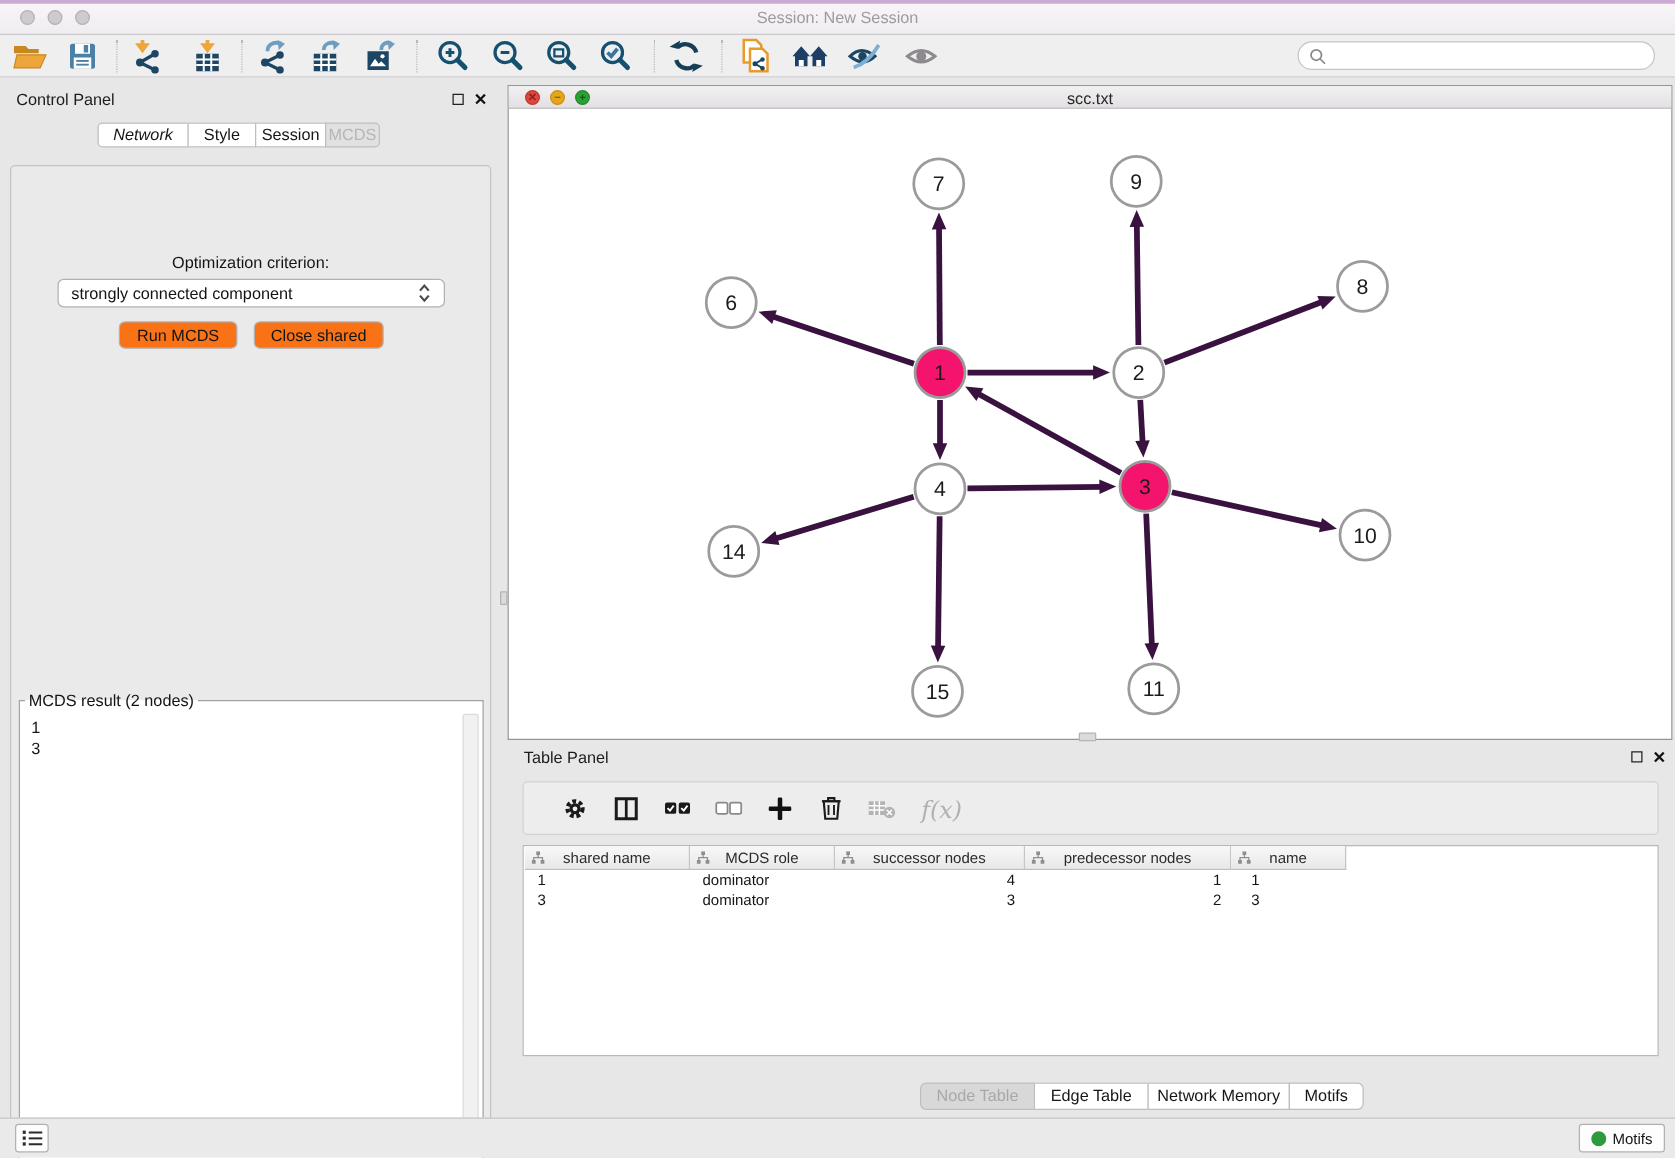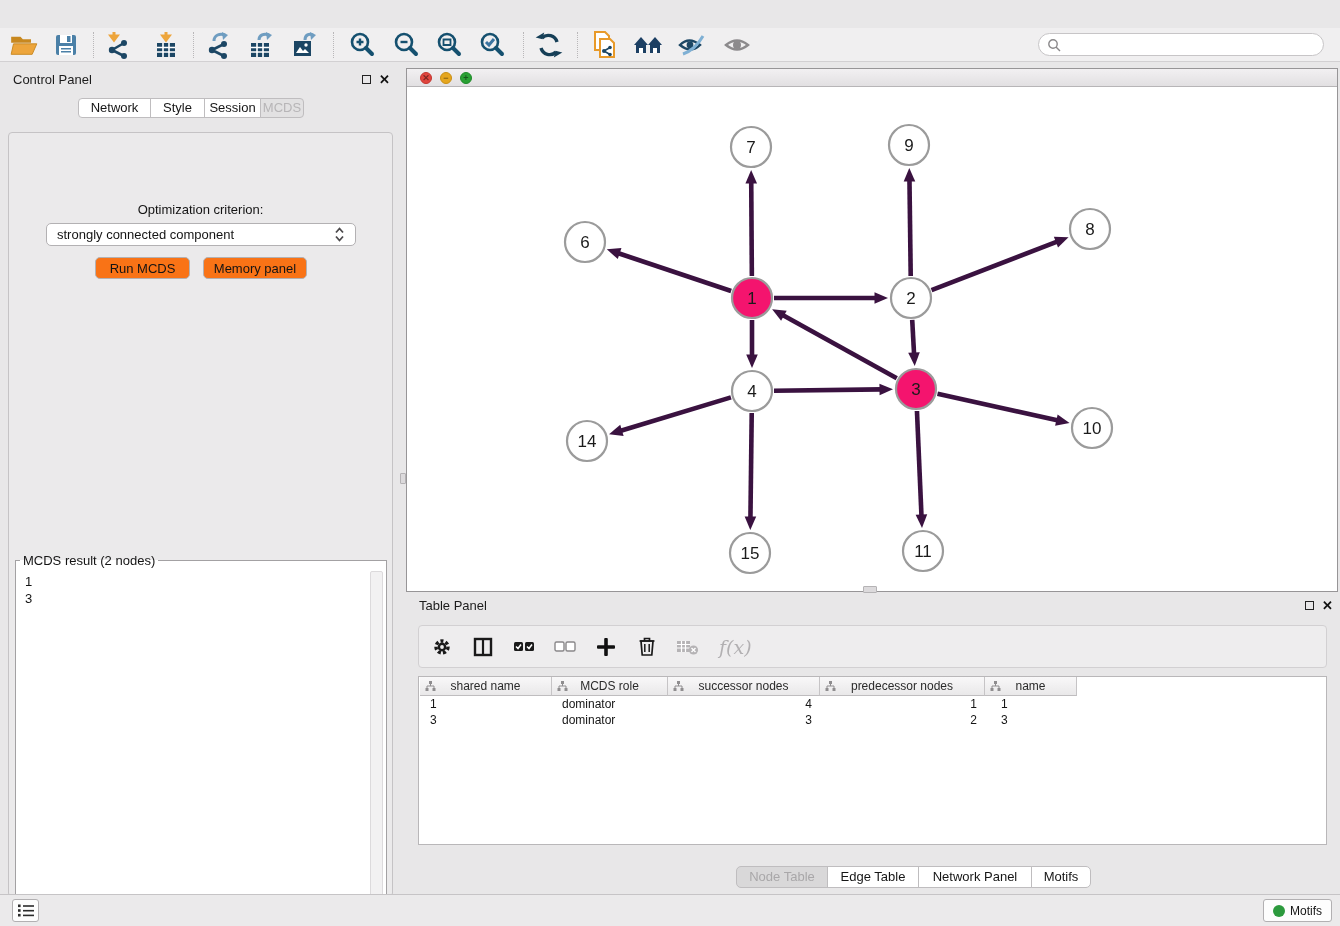--- a/index.html
+++ b/index.html
@@ -73,21 +73,21 @@
     font-size:9px; line-height:11px; text-align:center; color:rgba(0,0,0,.45); font-weight:bold; }
   #net-titlebar .title { position:absolute; left:0; right:0; top:2px; text-align:center; font-size:13px; color:#262626; }
   #graph-svg { position:absolute; left:0; top:18px; }
   #h-splitter-handle { position:absolute; left:863px; top:586px; width:14px; height:7px;
     background:#dcdadc; border:1px solid #b5b3b5; border-radius:1px; }
 
   
   #table-panel { position:absolute; left:406px; top:594px; width:932px; height:296px; }
   #tp-toolbar { position:absolute; left:12px; top:31px; width:909px; height:43px;
     background:#eeedee; border:1px solid #d2d0d2; border-radius:4px;
-    display:flex; align-items:center; padding-left:10px; gap:15px; }
+    display:flex; align-items:center; padding-left:28px; gap:15px; }
   .tp-ibtn { background:none; border:none; width:26px; height:30px; display:flex; align-items:center; justify-content:center; padding:0; }
   #tp-table { position:absolute; left:12px; top:82px; width:909px; height:169px;
     background:#fff; border:1px solid #b9b7b9; }
   #t-header { position:absolute; left:1px; top:0; height:19px; display:flex; }
   .th { position:relative; height:19px; background:linear-gradient(#f9f8f9,#e9e8e9);
     border-right:1px solid #c6c4c6; border-bottom:1px solid #bfbdbf;
     display:flex; align-items:center; justify-content:center; font-size:12px; color:#2b2b2b; }
   .th svg { position:absolute; left:5px; top:4px; }
   #t-rows { position:absolute; left:1px; top:19px; right:1px; }
   .tr { display:flex; height:16px; }
@@ -108,20 +108,27 @@
   #memory-btn { position:absolute; right:8px; top:4px; height:23px; background:#fdfdfd;
     border:1px solid #b2b0b2; border-radius:3px; font-size:12px; color:#141414;
     display:flex; align-items:center; gap:5px; padding:0 9px; font-family:"Liberation Sans",sans-serif; }
   #memory-btn .dot { width:12px; height:12px; border-radius:50%; background:#2c9a3d; }
 </style>
 </head>
 <body>
 
 <div id="app">
 
+  <div id="titlebar">
+    <div class="accent"></div>
+    <span class="tl-dot" style="left:16px"></span>
+    <span class="tl-dot" style="left:38px"></span>
+    <span class="tl-dot" style="left:60px"></span>
+    <div class="title">Session: New Session</div>
+  </div>
 
   <div id="toolbar">
     <button class="tbtn" style="left:6px">
       <svg width="28" height="24" viewBox="0 0 24 20">
         <path d="M1 3h8l2 2h7v3H1z" fill="#c8881f"></path>
           <path d="M3 9h20l-4 9H1z" fill="#eda53c" stroke="#c8881f" stroke-width="0.8"></path>
       </svg>
     </button>
     <button class="tbtn" style="left:48px">
       <svg width="24" height="24" viewBox="0 0 24 24">
@@ -260,32 +267,32 @@
   <div id="control-panel">
     <div class="panel-head">
       <span class="ph-title">Control Panel</span>
       <button class="ph-btn" style="left:360px">
           <span class="float-glyph"></span>
         </button>
       <button class="ph-btn" style="left:378px">
           <span class="close-glyph">✕</span>
         </button>
     </div>
-    <div id="cp-tabs"><span class="cptab" style="width: 73px;">Network</span><span class="cptab" style="width: 55px;">Style</span><span class="cptab" style="width: 57px;">Session</span><span class="cptab active" style="width: 44px;">MCDS</span></div>
+    <div id="cp-tabs"><span class="cptab" style="width: 73px; font-style: italic;">Network</span><span class="cptab" style="width: 55px;">Style</span><span class="cptab" style="width: 57px;">Session</span><span class="cptab active" style="width: 44px;">MCDS</span></div>
     <div id="cp-body">
       <div id="opt-label">Optimization criterion:</div>
       <div id="opt-dropdown">
         <span class="dd-label">strongly connected component</span>
         <svg width="11" height="17" viewBox="0 0 11 17">
           <path d="M2 6.5 L5.5 2.5 L9 6.5" stroke="#4c4a4c" stroke-width="1.8" fill="none"></path>
           <path d="M2 10.5 L5.5 14.5 L9 10.5" stroke="#4c4a4c" stroke-width="1.8" fill="none"></path>
         </svg>
       </div>
       <button class="cp-btn" id="run-btn">Run MCDS</button>
-      <button class="cp-btn" id="closep-btn">Memory panel</button>
+      <button class="cp-btn" id="closep-btn">Close shared</button>
       <fieldset id="result-fieldset">
         <legend>MCDS result (2 nodes)</legend>
         <div id="result-inner">
           <div id="result-lines">
               <div>1</div>
               <div>3</div>
             </div>
           <div id="result-track"></div>
         </div>
       </fieldset>
@@ -294,20 +301,21 @@
 
   <div id="v-splitter">
     <div class="handle"></div>
   </div>
 
   <div id="net-window">
     <div id="net-titlebar">
       <span class="mac-dot" style="left:13px;background:#e1453e;border:1px solid #c2352f">✕</span>
       <span class="mac-dot" style="left:33px;background:#e5a61f;border:1px solid #c98f14">−</span>
       <span class="mac-dot" style="left:53px;background:#2aa134;border:1px solid #1f8a29">+</span>
+      <span class="title">scc.txt</span>
     </div>
     <svg id="graph-svg" width="930" height="504" viewBox="0 0 930 504">
         <g>
           <line x1="344.85430783059013" y1="189.00048241911261" x2="344.22847181111996" y2="94.49924347911885" stroke="#3a1240" stroke-width="4.6"></line>
           <polygon points="344.15231454074666,82.99949565274589 350.041589370573,96.46078986908236 338.4418437370142,96.53760937658939" fill="#3a1240"></polygon>
         </g>
         <g>
           <line x1="324.14149120377357" y1="204.0055299844989" x2="210.70993424862783" y2="165.9686007061267" stroke="#3a1240" stroke-width="4.6"></line>
           <polygon points="199.80662283241855,162.31240047075113 214.45015896146234,161.10540020671255 210.76216568056176,172.10352302654104" fill="#3a1240"></polygon>
         </g>
@@ -529,21 +537,21 @@
           </div>
           <div class="tr">
             <div class="td" style="width: 132px; text-align: left; padding: 0px 0px 0px 10px;">3</div>
             <div class="td" style="width: 116px; text-align: left; padding: 0px 0px 0px 10px;">dominator</div>
             <div class="td" style="width: 152px; text-align: right; padding: 0px 8px 0px 0px;">3</div>
             <div class="td" style="width: 165px; text-align: right; padding: 0px 8px 0px 0px;">2</div>
             <div class="td" style="width: 92px; text-align: left; padding: 0px 0px 0px 16px;">3</div>
           </div>
         </div>
     </div>
-    <div id="tp-tabs"><span class="tptab active" style="width: 92px; margin-left: 44px;">Node Table</span><span class="tptab" style="width: 92px;">Edge Table</span><span class="tptab" style="width: 114px;">Network Panel</span><span class="tptab" style="width: 60px;">Motifs</span></div>
+    <div id="tp-tabs"><span class="tptab active" style="width: 92px; margin-left: 44px;">Node Table</span><span class="tptab" style="width: 92px;">Edge Table</span><span class="tptab" style="width: 114px;">Network Memory</span><span class="tptab" style="width: 60px;">Motifs</span></div>
   </div>
 
   <div id="statusbar">
     <button id="list-btn">
       <svg width="16" height="13" viewBox="0 0 16 13">
         <rect x="0" y="0.5" width="2.6" height="2.6" fill="#2b2b2b"></rect>
           <rect x="5" y="1.2" width="11" height="1.6" fill="#2b2b2b"></rect>
         <rect x="0" y="5.2" width="2.6" height="2.6" fill="#2b2b2b"></rect>
           <rect x="5" y="5.9" width="11" height="1.6" fill="#2b2b2b"></rect>
         <rect x="0" y="9.9" width="2.6" height="2.6" fill="#2b2b2b"></rect>

